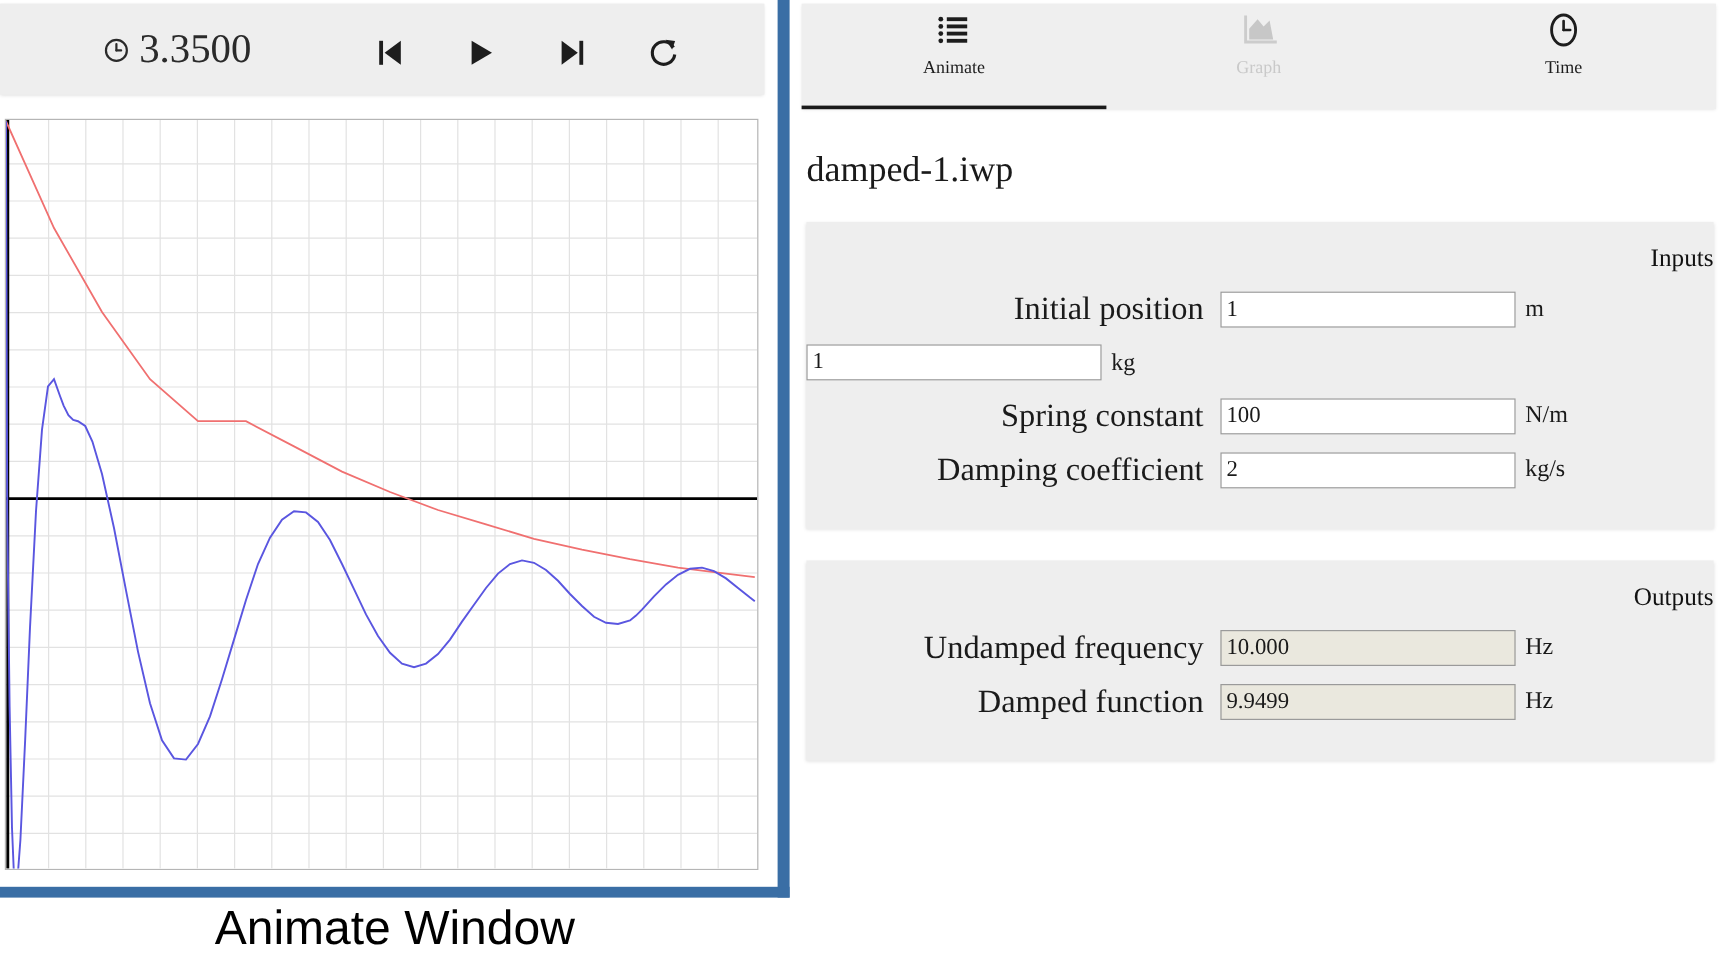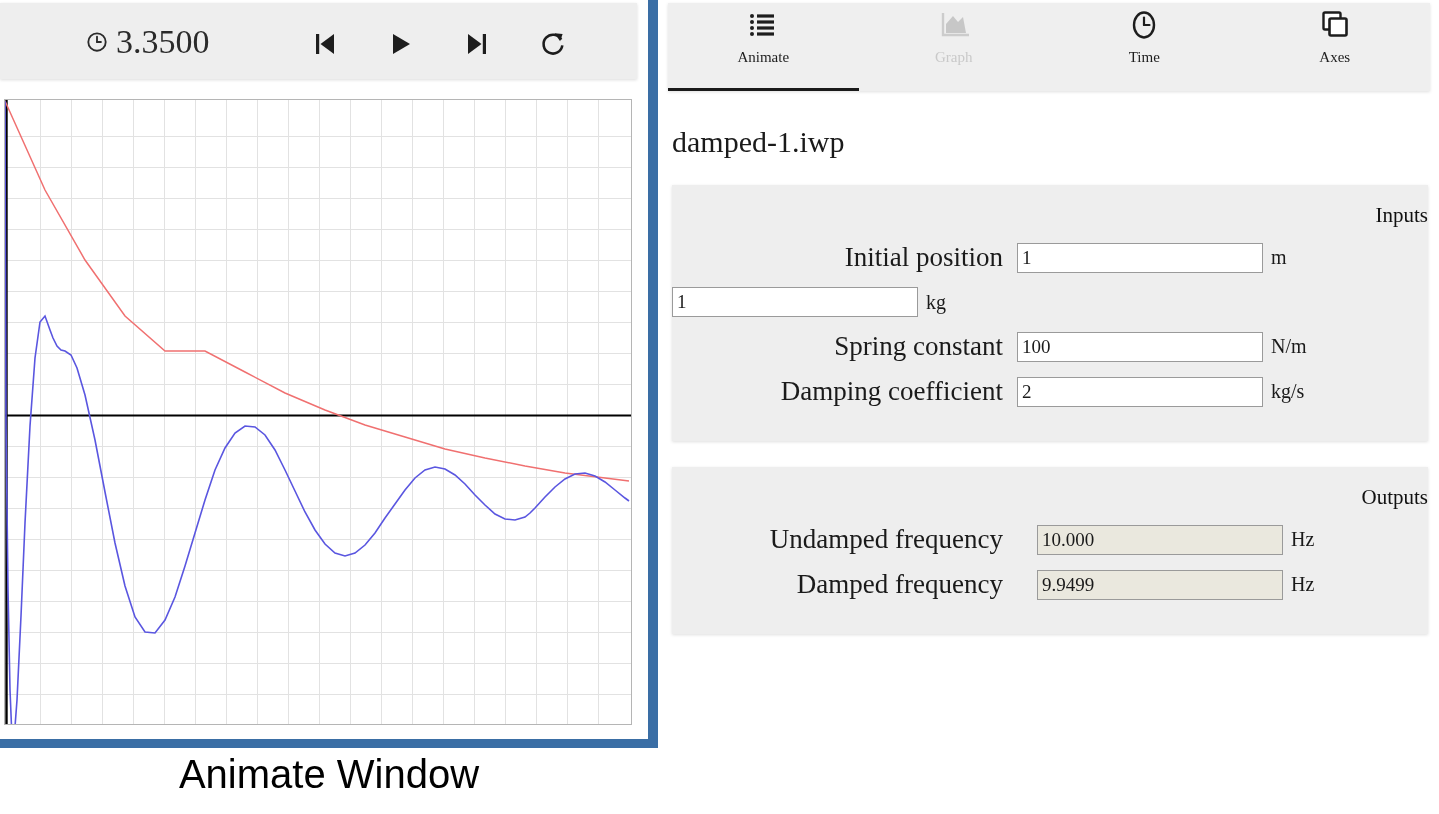--- a/index.html
+++ b/index.html
@@ -132,21 +132,20 @@
     border: 1px solid #9a9a9a;
     background: #ffffff;
     font-family: "Liberation Serif", "DejaVu Serif", serif;
     font-size: 19px; color: #1a1a1a;
     padding: 0 4px;
     outline: none;
   }
   .field-input.readonly {
     background: #eae8de;
     border: 1px solid #9a9a9a;
-    margin-left: 20px;
   }
   .field-unit {
     font-size: 20px; color: #1a1a1a;
     padding-left: 8px;
   }
 </style>
 </head>
 <body>
 
 <div id="root">
@@ -284,29 +283,20 @@
         <span class="tab-ico">
           <svg width="30" height="32" viewBox="0 0 30 32">
             <ellipse cx="15" cy="16" rx="10" ry="12.5" fill="none" stroke="#1d1d1d" stroke-width="2.4"></ellipse>
             <line x1="15" y1="16" x2="15" y2="8.5" stroke="#1d1d1d" stroke-width="2.2" stroke-linecap="round"></line>
             <line x1="15" y1="16" x2="20.5" y2="16" stroke="#1d1d1d" stroke-width="2.2" stroke-linecap="round"></line>
           </svg>
         </span>
         <span class="tab-lbl">Time</span>
       </div>
 
-      <div class="tab">
-        <span class="tab-ico">
-          <svg width="32" height="32" viewBox="0 0 32 32">
-            <rect x="4.5" y="3.5" width="17" height="17" rx="1.5" fill="#ffffff" stroke="#1d1d1d" stroke-width="2.4"></rect>
-            <rect x="10.5" y="9.5" width="17" height="17" rx="1.5" fill="#ffffff" stroke="#1d1d1d" stroke-width="2.6"></rect>
-          </svg>
-        </span>
-        <span class="tab-lbl">Axes</span>
-      </div>
     </div>
 
     <h1 id="doc-title">damped-1.iwp</h1>
 
 
     <div class="panel">
       <div class="panel-title">Inputs</div>
 
       <div class="field-row">
         <div class="field-label">Initial position</div>
@@ -335,20 +325,20 @@
     <div class="panel">
       <div class="panel-title">Outputs</div>
 
       <div class="field-row">
         <div class="field-label">Undamped frequency</div>
         <input class="field-input readonly" type="text" readonly="" value="10.000" style="">
         <div class="field-unit">Hz</div>
       </div>
 
       <div class="field-row">
-        <div class="field-label">Damped frequency</div>
+        <div class="field-label">Damped function</div>
         <input class="field-input readonly" type="text" readonly="" value="9.9499" style="">
         <div class="field-unit">Hz</div>
       </div>
     </div>
 
   </div>
 </div>
 
 </body></html>

